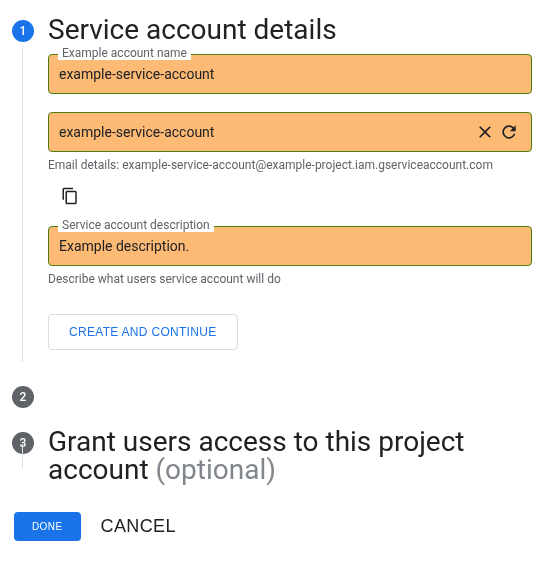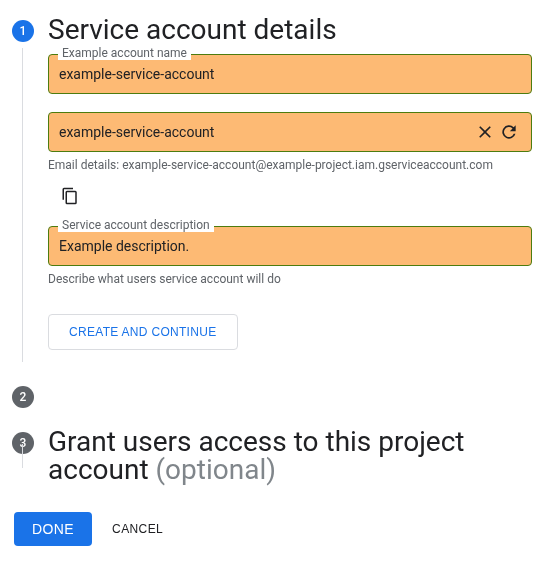--- a/index.html
+++ b/index.html
@@ -21,22 +21,22 @@
     .helper-text { font-size: 12px; color: #5f6368; margin-top: 6px; }
     .icon-btn { width: 24px; height: 24px; display: flex; align-items: center; justify-content: center; cursor: pointer; color: #202124; flex-shrink: 0; }
     .icon-btn svg { width: 20px; height: 20px; }
     .copy-standalone { margin-top: 12px; margin-left: 10px; width: 24px; height: 24px; display: flex; align-items: center; justify-content: center; cursor: pointer; }
     .copy-standalone svg { width: 18px; height: 18px; }
     .btn-outlined { display: inline-block; border: 1px solid #dadce0; border-radius: 4px; padding: 10px 20px; color: #1a73e8; font-size: 12px; font-weight: 500; letter-spacing: 0.3px; background: #fff; cursor: pointer; margin-top: 28px; margin-bottom: 20px; }
     .step2-wrap { position: relative; margin-top: 12px; }
     .step3-wrap { margin-top: 4px; }
     .step2-line { position: absolute; left: 10px; top: 34px; height: 24px; width: 1px; background: #dadce0; }
     .action-row { display: flex; gap: 20px; align-items: center; margin-top: 28px; padding-left: 2px; }
-    .btn-primary { background: #1a73e8; color: #fff; border: none; border-radius: 4px; padding: 9px 18px; font-size: 14px; font-weight: 500; cursor: pointer; letter-spacing: 0.4px; }
-    .btn-text { background: none; border: none; color: #202124; font-size: 12px; font-weight: 500; cursor: pointer; letter-spacing: 0.4px; }
+    .btn-primary { background: #1a73e8; color: #fff; border: none; border-radius: 4px; padding: 9px 18px; font-size: 10px; font-weight: 500; cursor: pointer; letter-spacing: 0.4px; }
+    .btn-text { background: none; border: none; color: #202124; font-size: 18px; font-weight: 500; cursor: pointer; letter-spacing: 0.4px; }
   </style>
 </head>
 <body>
 
 <div class="step-wrap">
   <div class="step-row">
     <div class="step-circle active">1</div>
     <div class="step-title">Service account details</div>
   </div>
   <div class="step-line" style="top:32px; bottom:8px;"></div>

